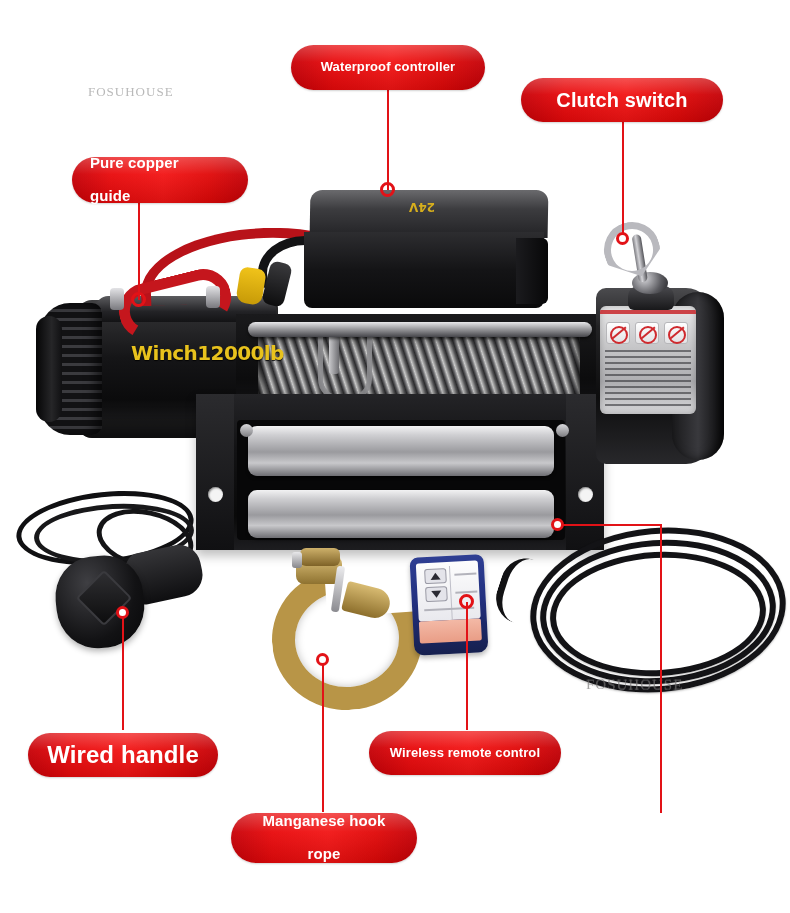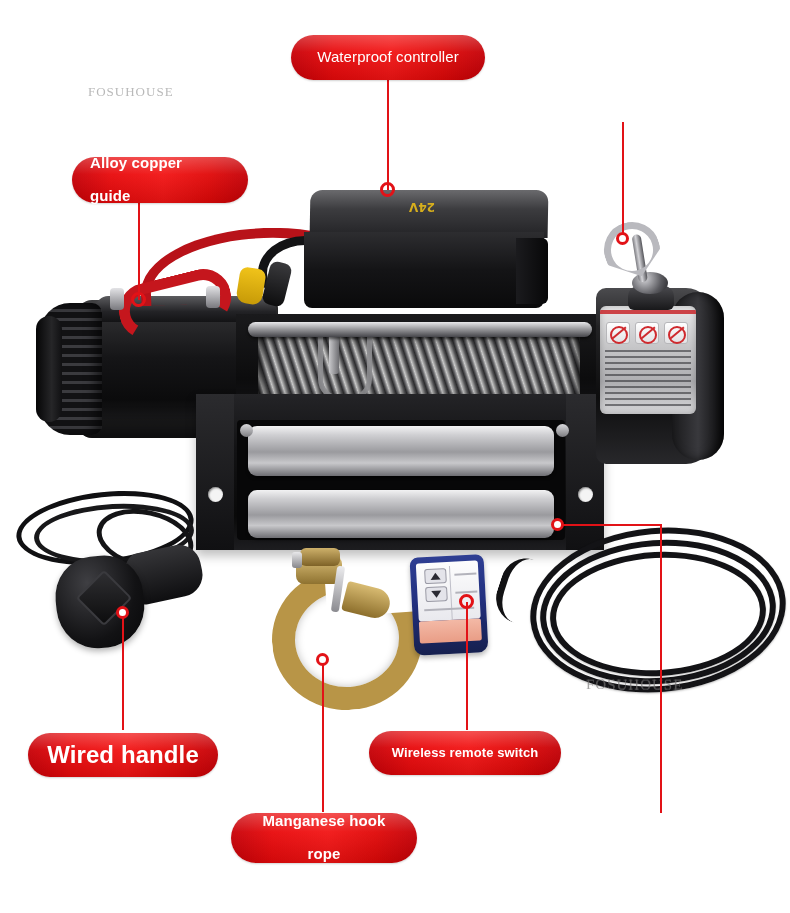--- a/index.html
+++ b/index.html
@@ -465,20 +465,21 @@
 <body>
 
 <div id="stage">
 
   <div id="product">
 
     <div class="pc motor-body"></div>
     <div class="pc motor-top"></div>
     <div class="pc motor-end"></div>
     <div class="pc motor-cap"></div>
+    <div class="pc winch-text">Winch12000lb</div>
 
     <div class="pc drum-frame"></div>
     <div class="pc rope"></div>
     <div class="pc rope-tail"></div>
     <div class="pc rope-clip"></div>
     <div class="pc tierod"></div>
 
     <div class="pc base-plate"></div>
     <div class="pc base-left-ear"></div>
     <div class="pc base-right-ear"></div>
@@ -549,32 +550,35 @@
     <div class="pc coil c2"></div>
     <div class="pc coil c3"></div>
     <div class="pc coil-tail"></div>
   </div>
 
   <div class="wm" style="left:88px;top:84px;font-size:13px">FOSUHOUSE</div>
   <div class="wm wm2" style="left:586px;top:676px;font-size:15px">FOSUHOUSE</div>
 
   <div class="lead v" style="left:387px;top:80px;height:110px"></div>
   <div class="dot hollow" style="left:380px;top:182px;width:15px;height:15px"></div>
-  <div class="label lab-center" style="left:291px;top:35px;width:194px;height:45px;padding:0 14px;font-size:15px;font-weight:normal">
+  <div class="label lab-center" style="left:291px;top:45px;width:194px;height:45px;padding:0 14px;font-size:13px;font-weight:bold">
     <span>Waterproof controller</span>
   </div>
 
   <div class="lead v" style="left:622px;top:122px;height:122px"></div>
   <div class="dot" style="left:616px;top:232px;width:13px;height:13px"></div>
+  <div class="label lab-center" style="left:521px;top:78px;width:202px;height:44px;padding:0 14px;font-size:20px;font-weight:bold">
+    <span>Clutch switch</span>
+  </div>
 
   <div class="lead v" style="left:138px;top:202px;height:98px"></div>
   <div class="dot hollow" style="left:131px;top:292px;width:15px;height:15px"></div>
   <div class="label lab-left" style="left:72px;top:157px;width:176px;height:46px;padding:0 18px;font-size:15px;font-weight:bold">
     <span>
-      <span>Alloy copper</span><br>
+      <span>Pure copper</span><br>
       <span>guide</span>
     </span>
   </div>
 
   <div class="lead v" style="left:122px;top:614px;height:116px"></div>
   <div class="dot" style="left:116px;top:606px;width:13px;height:13px"></div>
   <div class="label lab-center" style="left:28px;top:733px;width:190px;height:44px;padding:0 14px;font-size:24px;font-weight:bold">
     <span>Wired handle</span>
   </div>
 
@@ -583,20 +587,20 @@
   <div class="label lab-center" style="left:231px;top:813px;width:186px;height:50px;padding:0 12px;font-size:15px;font-weight:bold">
     <span>
       <span>Manganese hook</span><br>
       <span>rope</span>
     </span>
   </div>
 
   <div class="lead v" style="left:466px;top:602px;height:128px"></div>
   <div class="dot hollow" style="left:459px;top:594px;width:15px;height:15px"></div>
   <div class="label lab-center" style="left:369px;top:731px;width:192px;height:44px;padding:0 10px;font-size:13px;font-weight:bold">
-    <span>Wireless remote switch</span>
+    <span>Wireless remote control</span>
   </div>
 
   <div class="lead h" style="left:558px;top:524px;width:104px"></div>
   <div class="lead v" style="left:660px;top:524px;height:289px"></div>
   <div class="dot" style="left:551px;top:518px;width:13px;height:13px"></div>
 
 </div>
 
 </body></html>

